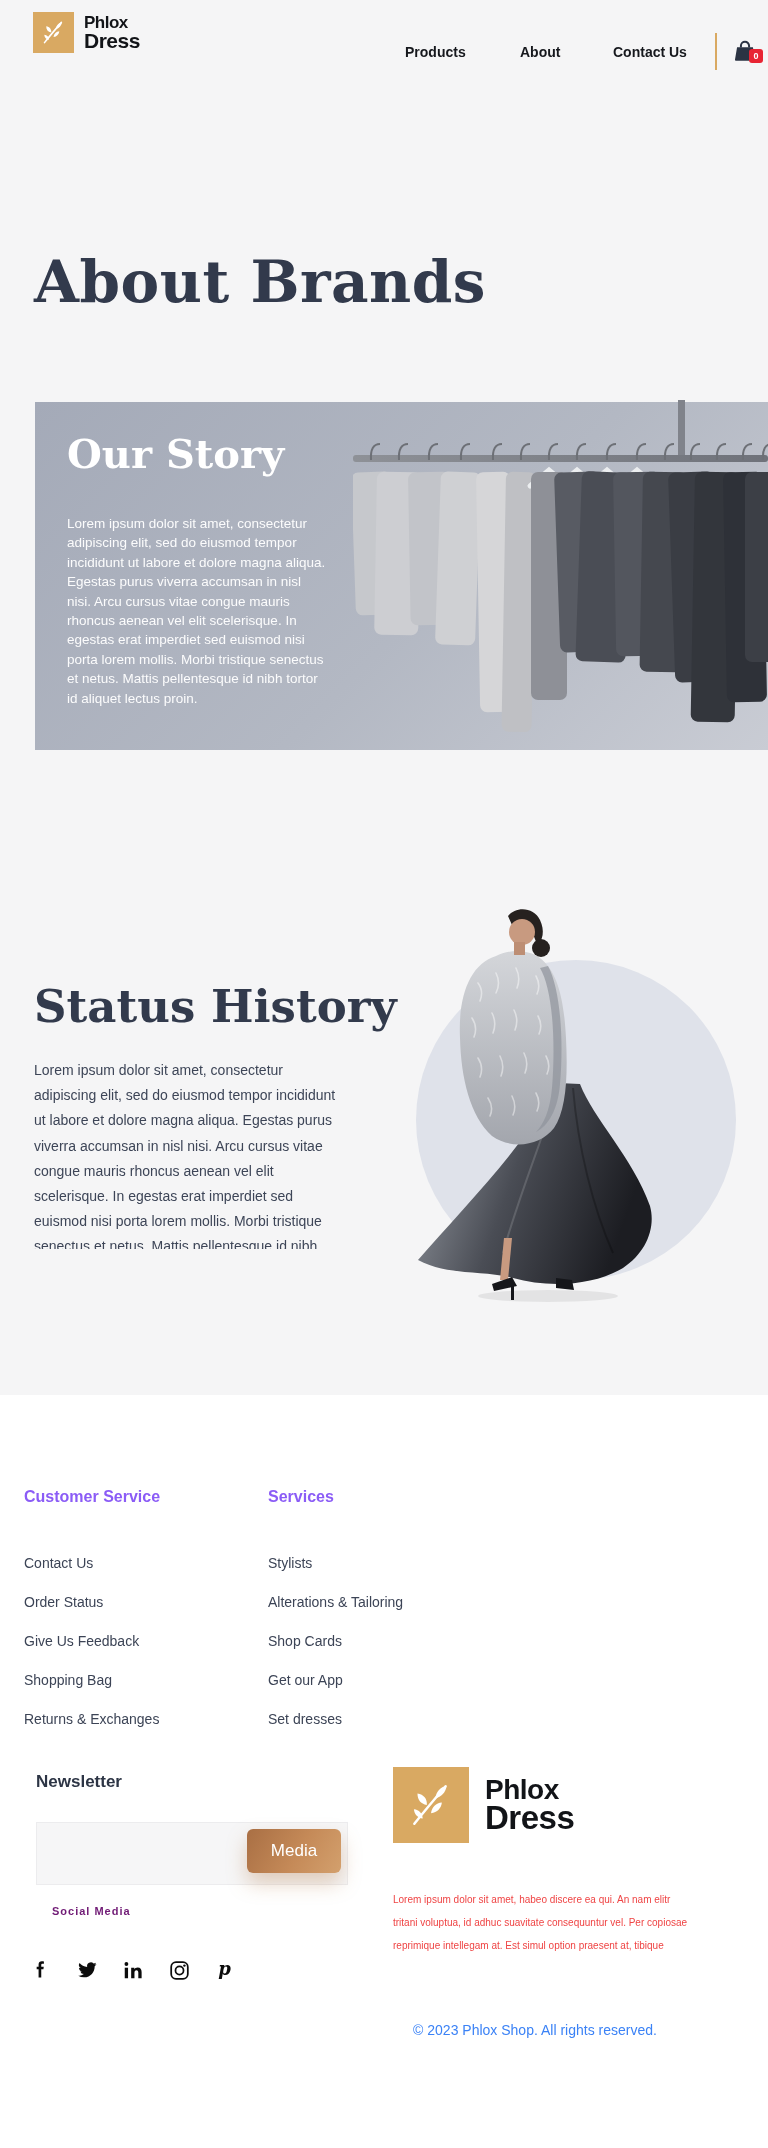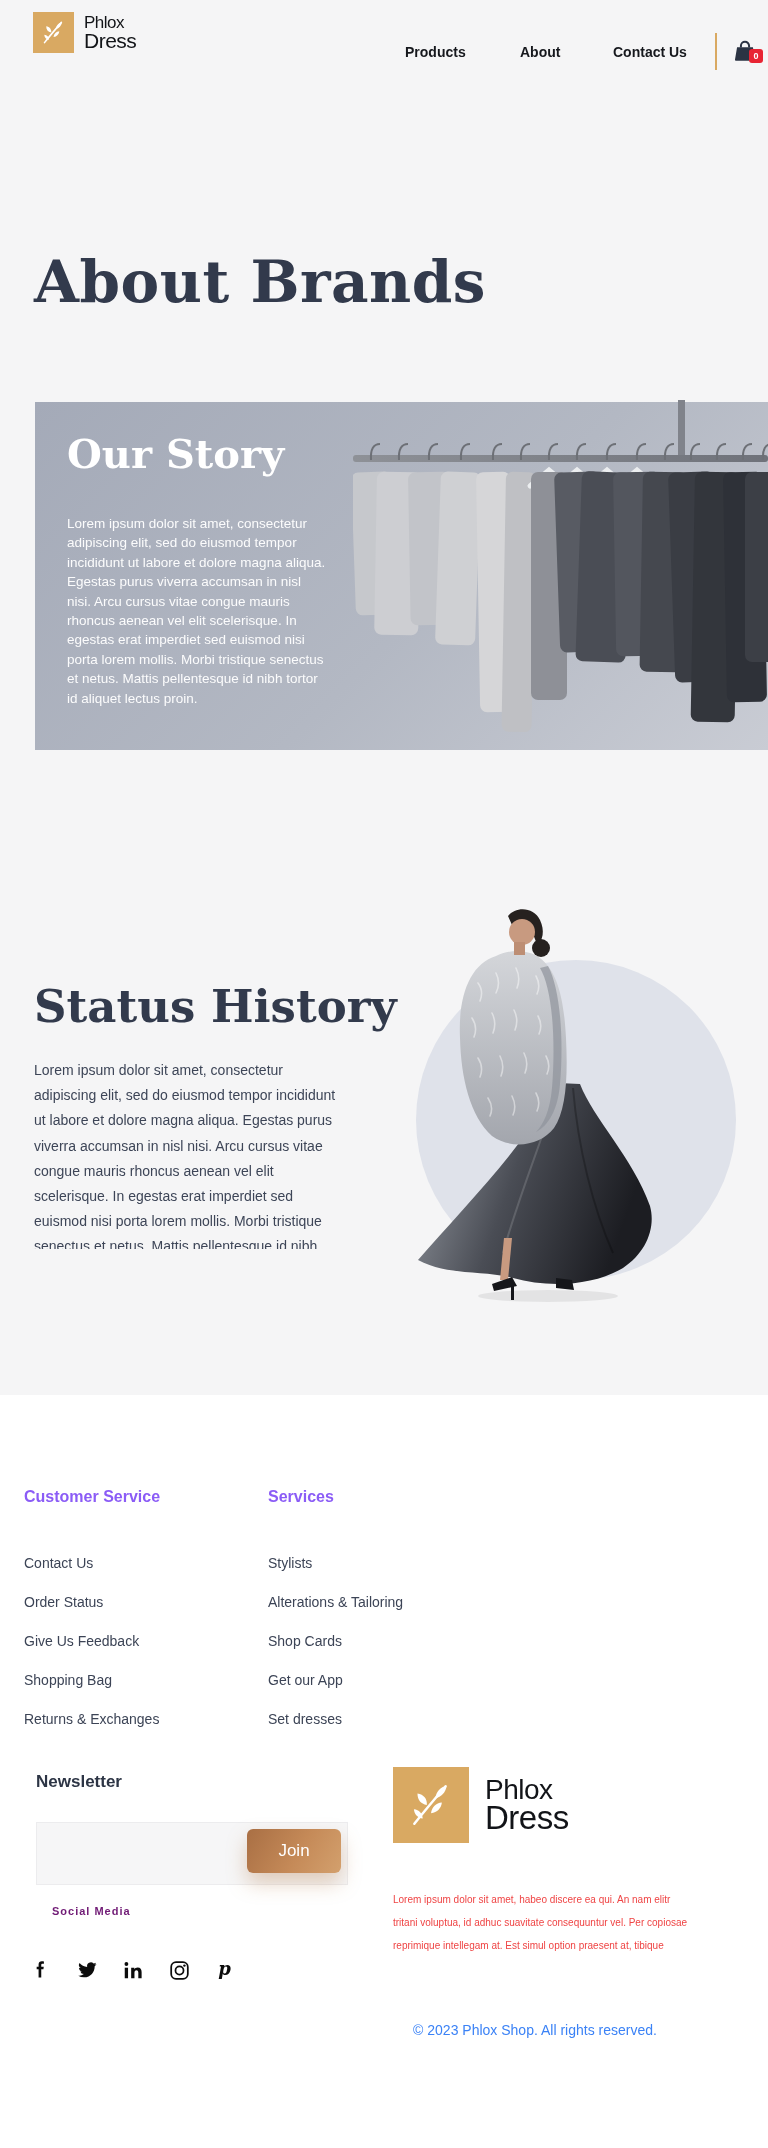--- a/index.html
+++ b/index.html
@@ -8,21 +8,21 @@
     position:relative; width:768px; height:2148px; background:#ffffff;
     overflow:hidden; font-family:"Liberation Sans", sans-serif; color:#333b4d;
   }
   .bg-top { position:absolute; left:0; top:0; width:768px; height:1395px; background:#f5f5f6; }
 
   
   .logo { position:absolute; display:flex; gap:10px; align-items:center; }
   .logo.header-logo { left:33px; top:12px; }
   .logo-box { background:#d9a962; display:flex; align-items:center; justify-content:center; }
   .header-logo .logo-box { width:41px; height:41px; }
-  .logo-text { font-weight:400; color:#121418; line-height:0.92; letter-spacing:-0.5px; }
+  .logo-text { font-weight:700; color:#121418; line-height:0.92; letter-spacing:-0.5px; }
   .header-logo .logo-line1 { font-size:17px; }
   .header-logo .logo-line2 { font-size:21px; }
   .nav-item { position:absolute; top:44px; font-size:14px; font-weight:700; color:#16181d; cursor:pointer; }
   .nav-products { left:405px; } .nav-about { left:520px; } .nav-contact { left:613px; }
   .nav-divider { position:absolute; left:715px; top:33px; width:2px; height:37px; background:#d9a962; }
   .cart { position:absolute; left:731px; top:37px; width:28px; height:28px; cursor:pointer; }
   .cart-badge { position:absolute; left:749px; top:49px; min-width:14px; height:14px; padding:0 3px;
     background:#e82433; border-radius:3px; color:#fff; font-size:9px; font-weight:700;
     display:flex; align-items:center; justify-content:center; }
 
@@ -214,21 +214,21 @@
   <div class="foot-head sv-head">Services</div>
   <div class="foot-link" style="left:268px; top:1555px;">Stylists</div>
   <div class="foot-link" style="left:268px; top:1594px;">Alterations &amp; Tailoring</div>
   <div class="foot-link" style="left:268px; top:1633px;">Shop Cards</div>
   <div class="foot-link" style="left:268px; top:1672px;">Get our App</div>
   <div class="foot-link" style="left:268px; top:1711px;">Set dresses</div>
 
   <div class="news-head">Newsletter</div>
   <div class="news-box">
     <input class="news-input" type="text" value="" style="">
-    <button class="join-btn">Join</button>
+    <button class="join-btn">Media</button>
   </div>
 
   <div class="social-head">Social Media</div>
   <div class="social-row">
     <div class="social-icon">
       <svg width="20" height="22" viewBox="0 0 24 24">
           <path d="M15.5 4.5 H13.4 c-0.7 0-1.1 0.5-1.1 1.2 V8.2 h3 l-0.4 3 h-2.6 V21 h-3.2 V11.2 H6.8 v-3 h2.3 V5.4 C9.1 3 10.6 1.6 13 1.6 c1.1 0 2 0.1 2.5 0.2 Z" fill="#0c0c0c"></path>
         </svg>
     </div>
     <div class="social-icon">

